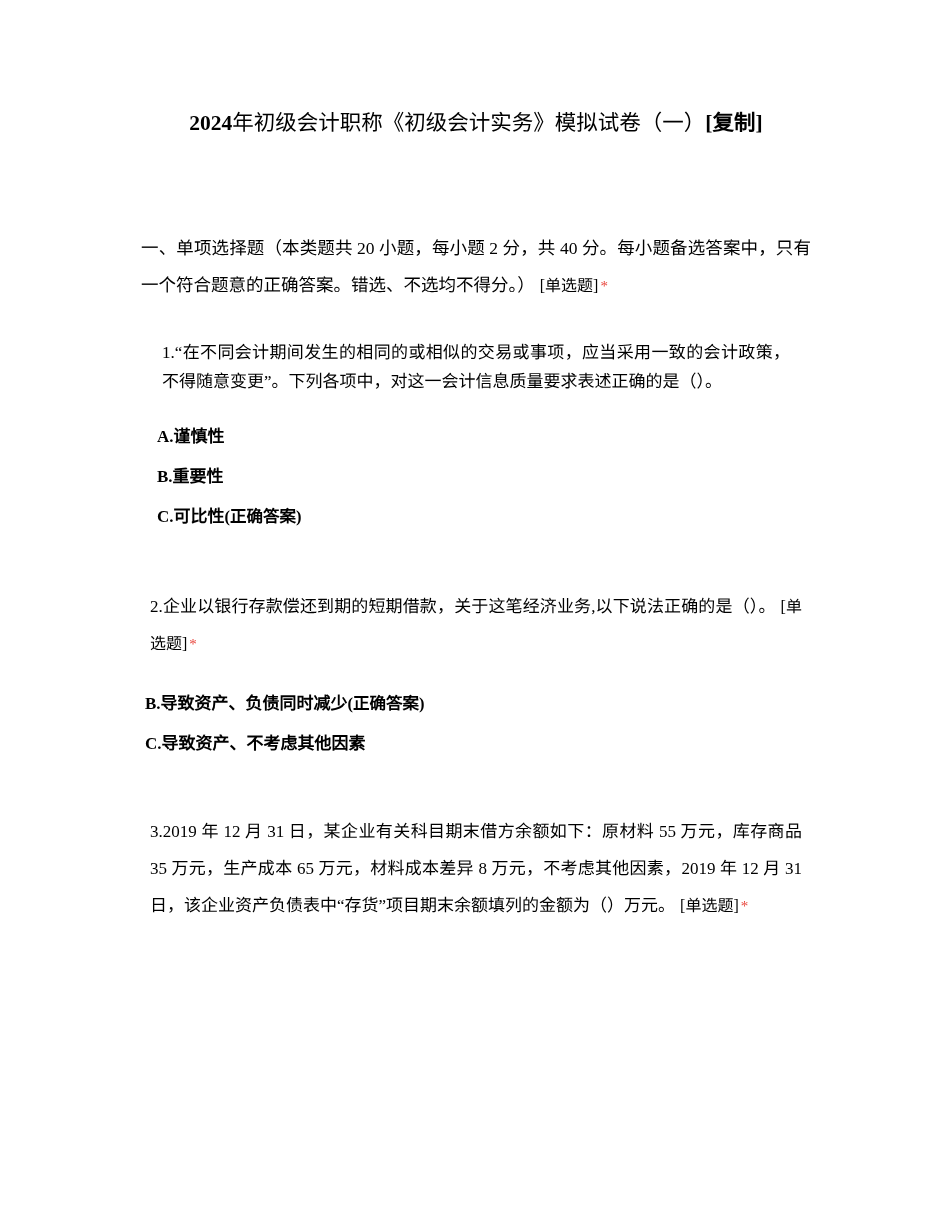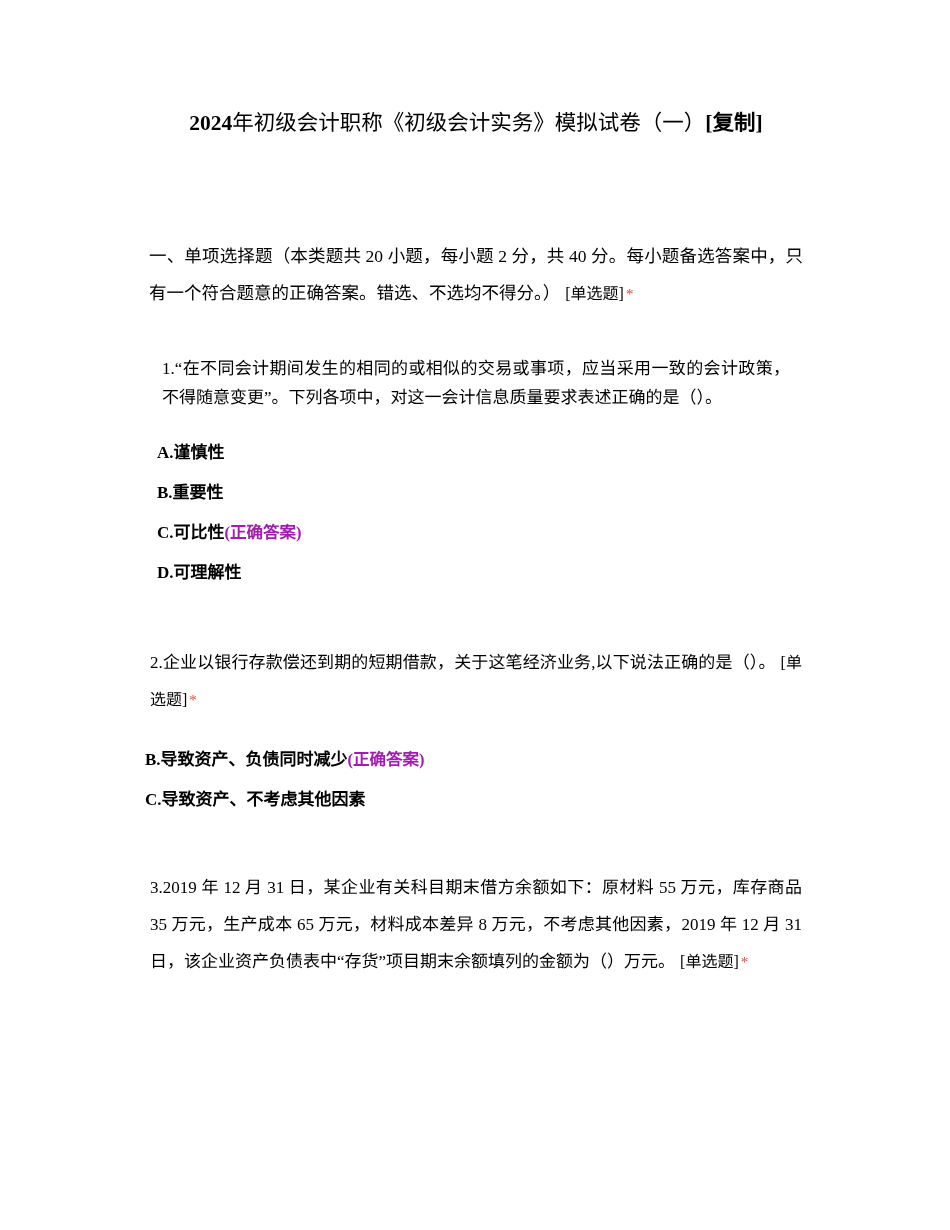--- a/index.html
+++ b/index.html
@@ -43,21 +43,21 @@
     text-align: center;
     letter-spacing: 0px;
     color: #000;
   }
   .doc-title .t-strong {
     font-weight: bold;
   }
 
   
   .section-heading {
-    margin: 16px;
+    margin: 8px;
     padding-top: 80px;
     font-size: 17.5px;
     line-height: 37px;
     text-align: justify;
     text-justify: inter-ideograph;
     color: #000;
   }
 
   
   .question-block {
@@ -108,21 +108,21 @@
     font-size: 15px;
     vertical-align: baseline;
     padding-left: 2px;
   }
   .type-mark {
     color: #000;
     font-size: 16px;
     padding-left: 5px;
   }
   .answer-mark {
-    color: #a21caf;
+    color: #000000;
     font-size: 16.5px;
   }
 
   
   .sp-q1 { height: 8px; }
   .sp-q2 { height: 44px; }
   .sp-q3 { height: 42px; }
   .sp-opts { height: 14px; }
 </style>
 </head>
@@ -137,21 +137,20 @@
 
     <div class="sp-q1"></div>
 
     <div class="question-block q-indent">
       <p class="q-stem"><span>1.</span><span>“在不同会计期间发生的相同的或相似的交易或事项，应当采用一致的会计政策，不得随意变更”。下列各项中，对这一会计信息质量要求表述正确的是（）。</span></p>
       <div class="sp-opts"></div>
       <ul class="q-options">
         <li><span class="opt-label">A.</span><span>谨慎性</span><span class="answer-mark"></span></li>
         <li><span class="opt-label">B.</span><span>重要性</span><span class="answer-mark"></span></li>
         <li><span class="opt-label">C.</span><span>可比性</span><span class="answer-mark">(正确答案)</span></li>
-        <li><span class="opt-label">D.</span><span>可理解性</span><span class="answer-mark"></span></li>
       </ul>
     </div>
 
     <div class="sp-q2"></div>
 
     <div class="question-block">
       <p class="q-stem loose"><span>2.</span><span>企业以银行存款偿还到期的短期借款，关于这笔经济业务,以下说法正确的是（）。</span><span class="type-mark">[单选题]</span><span class="req-mark">*</span></p>
       <div class="sp-opts"></div>
       <ul class="q-options">
         <li><span class="opt-label">B.</span><span>导致资产、负债同时减少</span><span class="answer-mark">(正确答案)</span></li>

